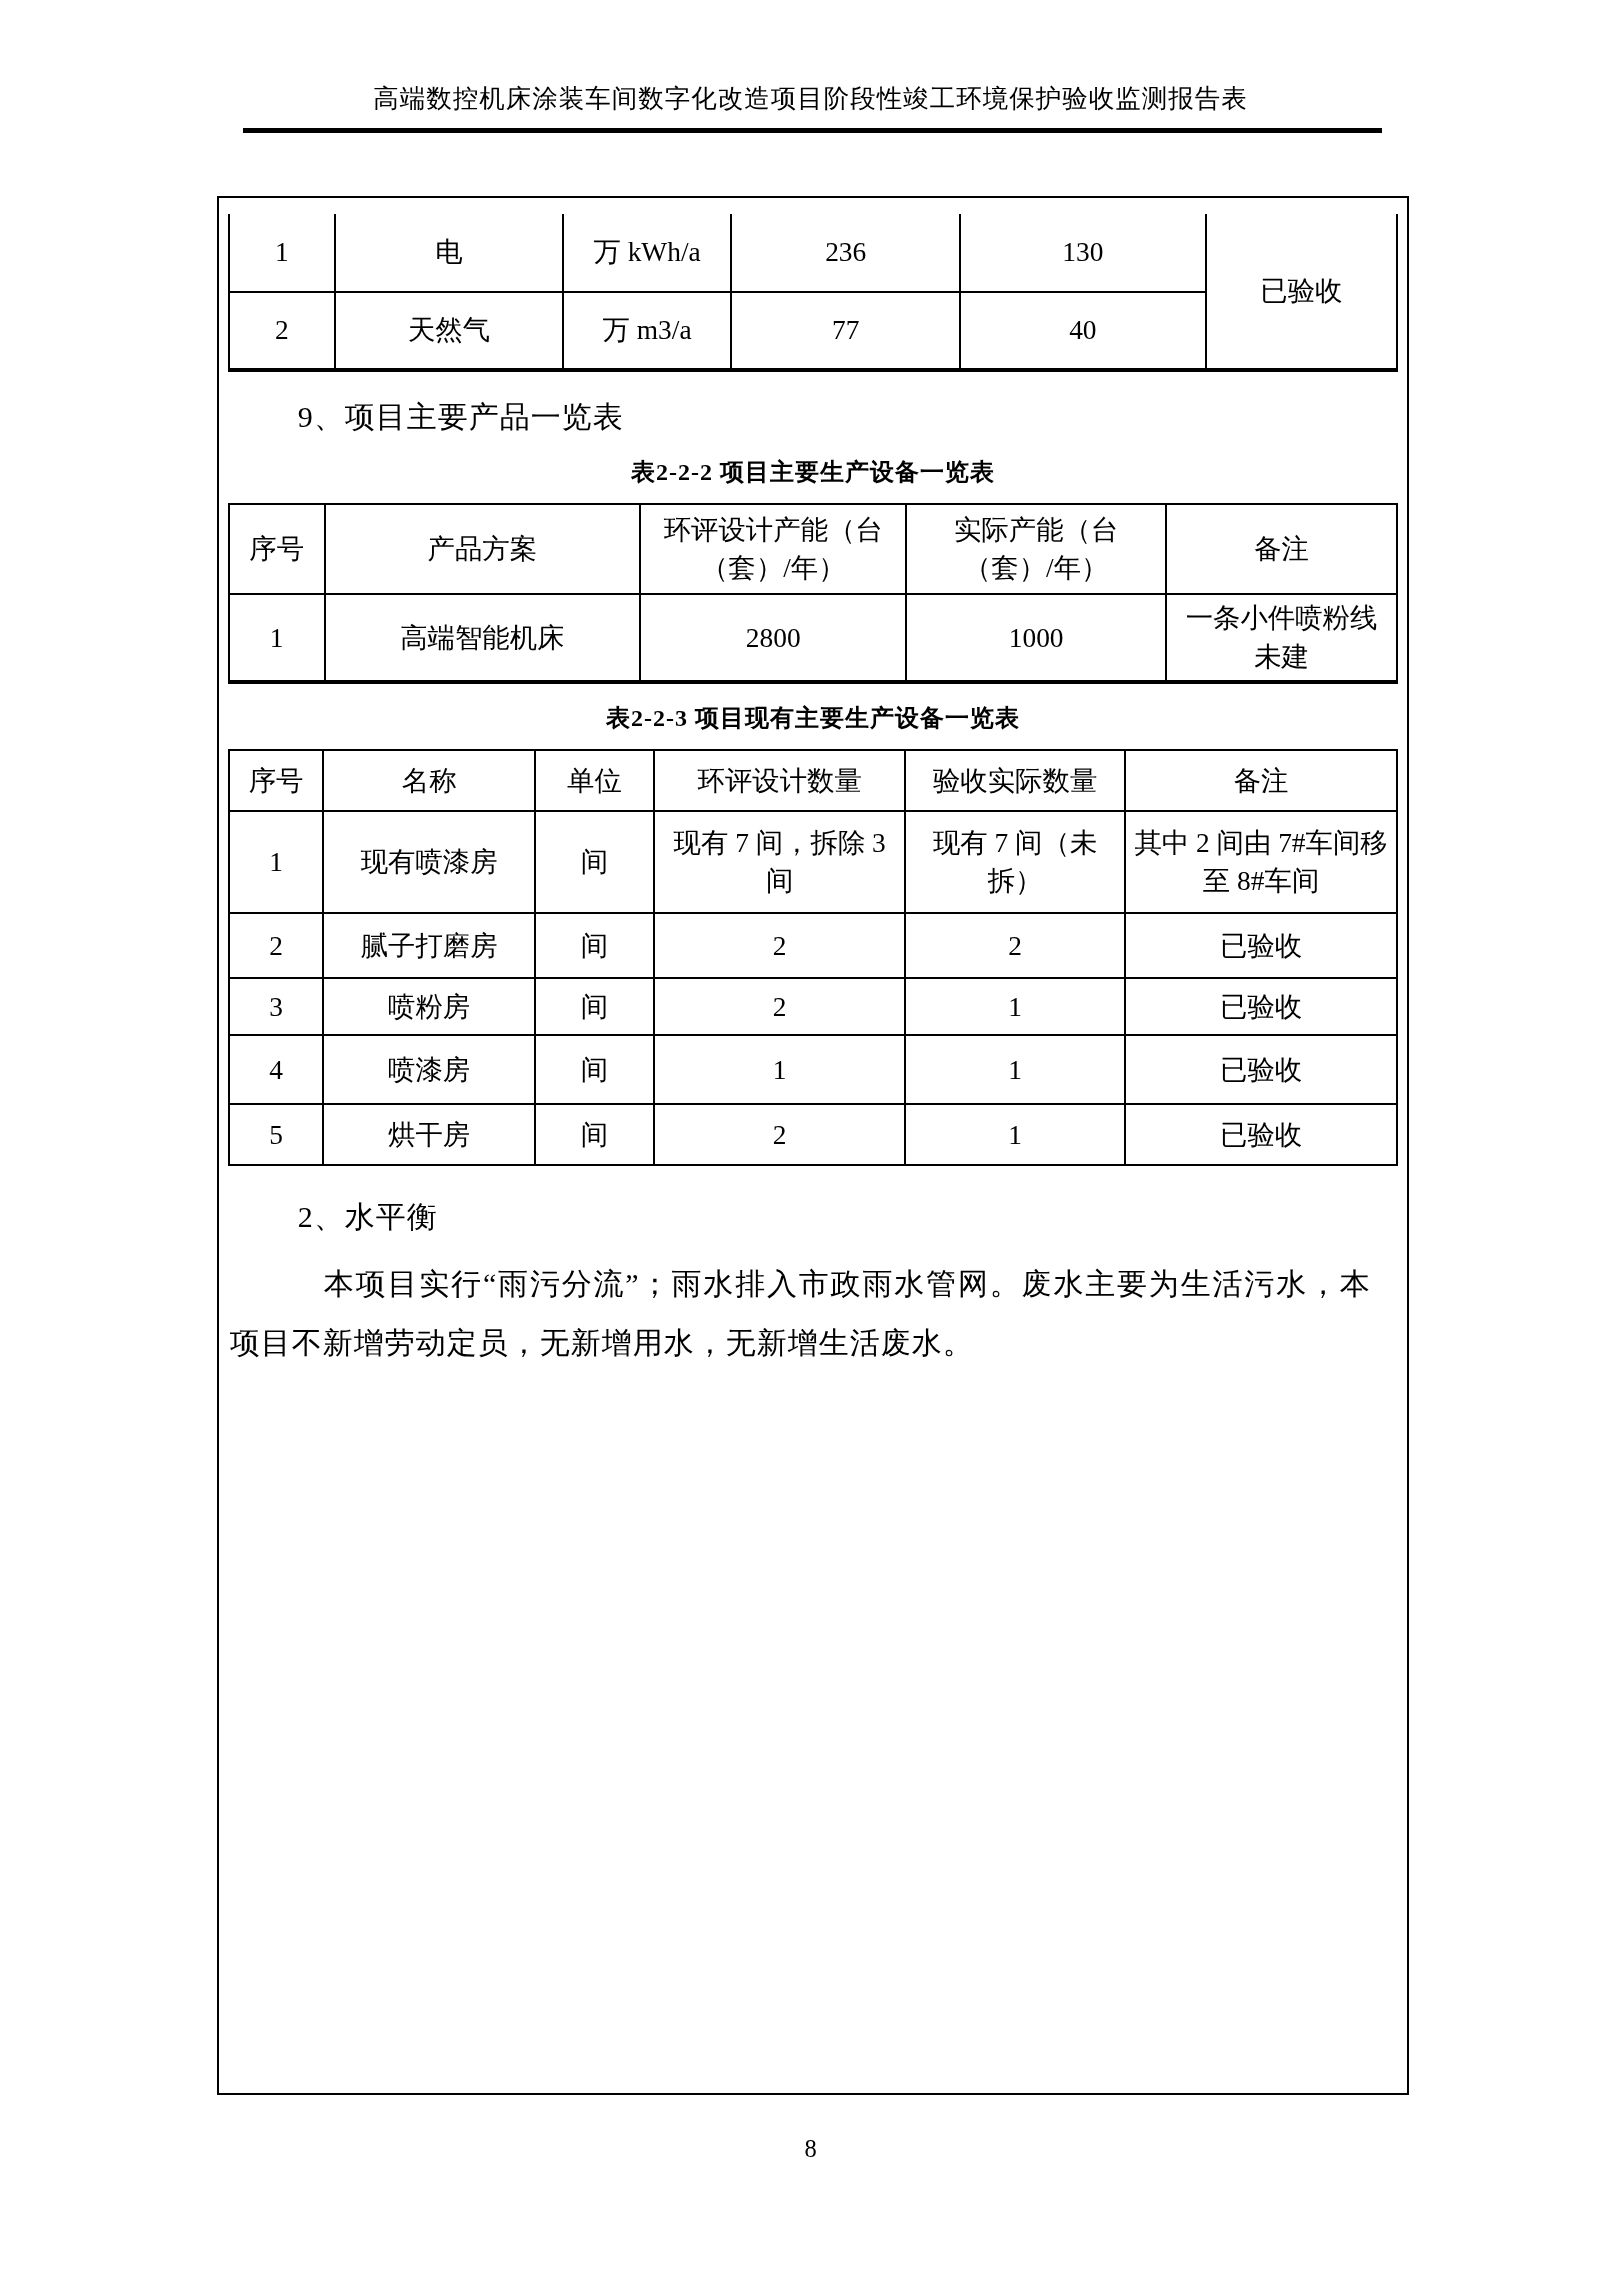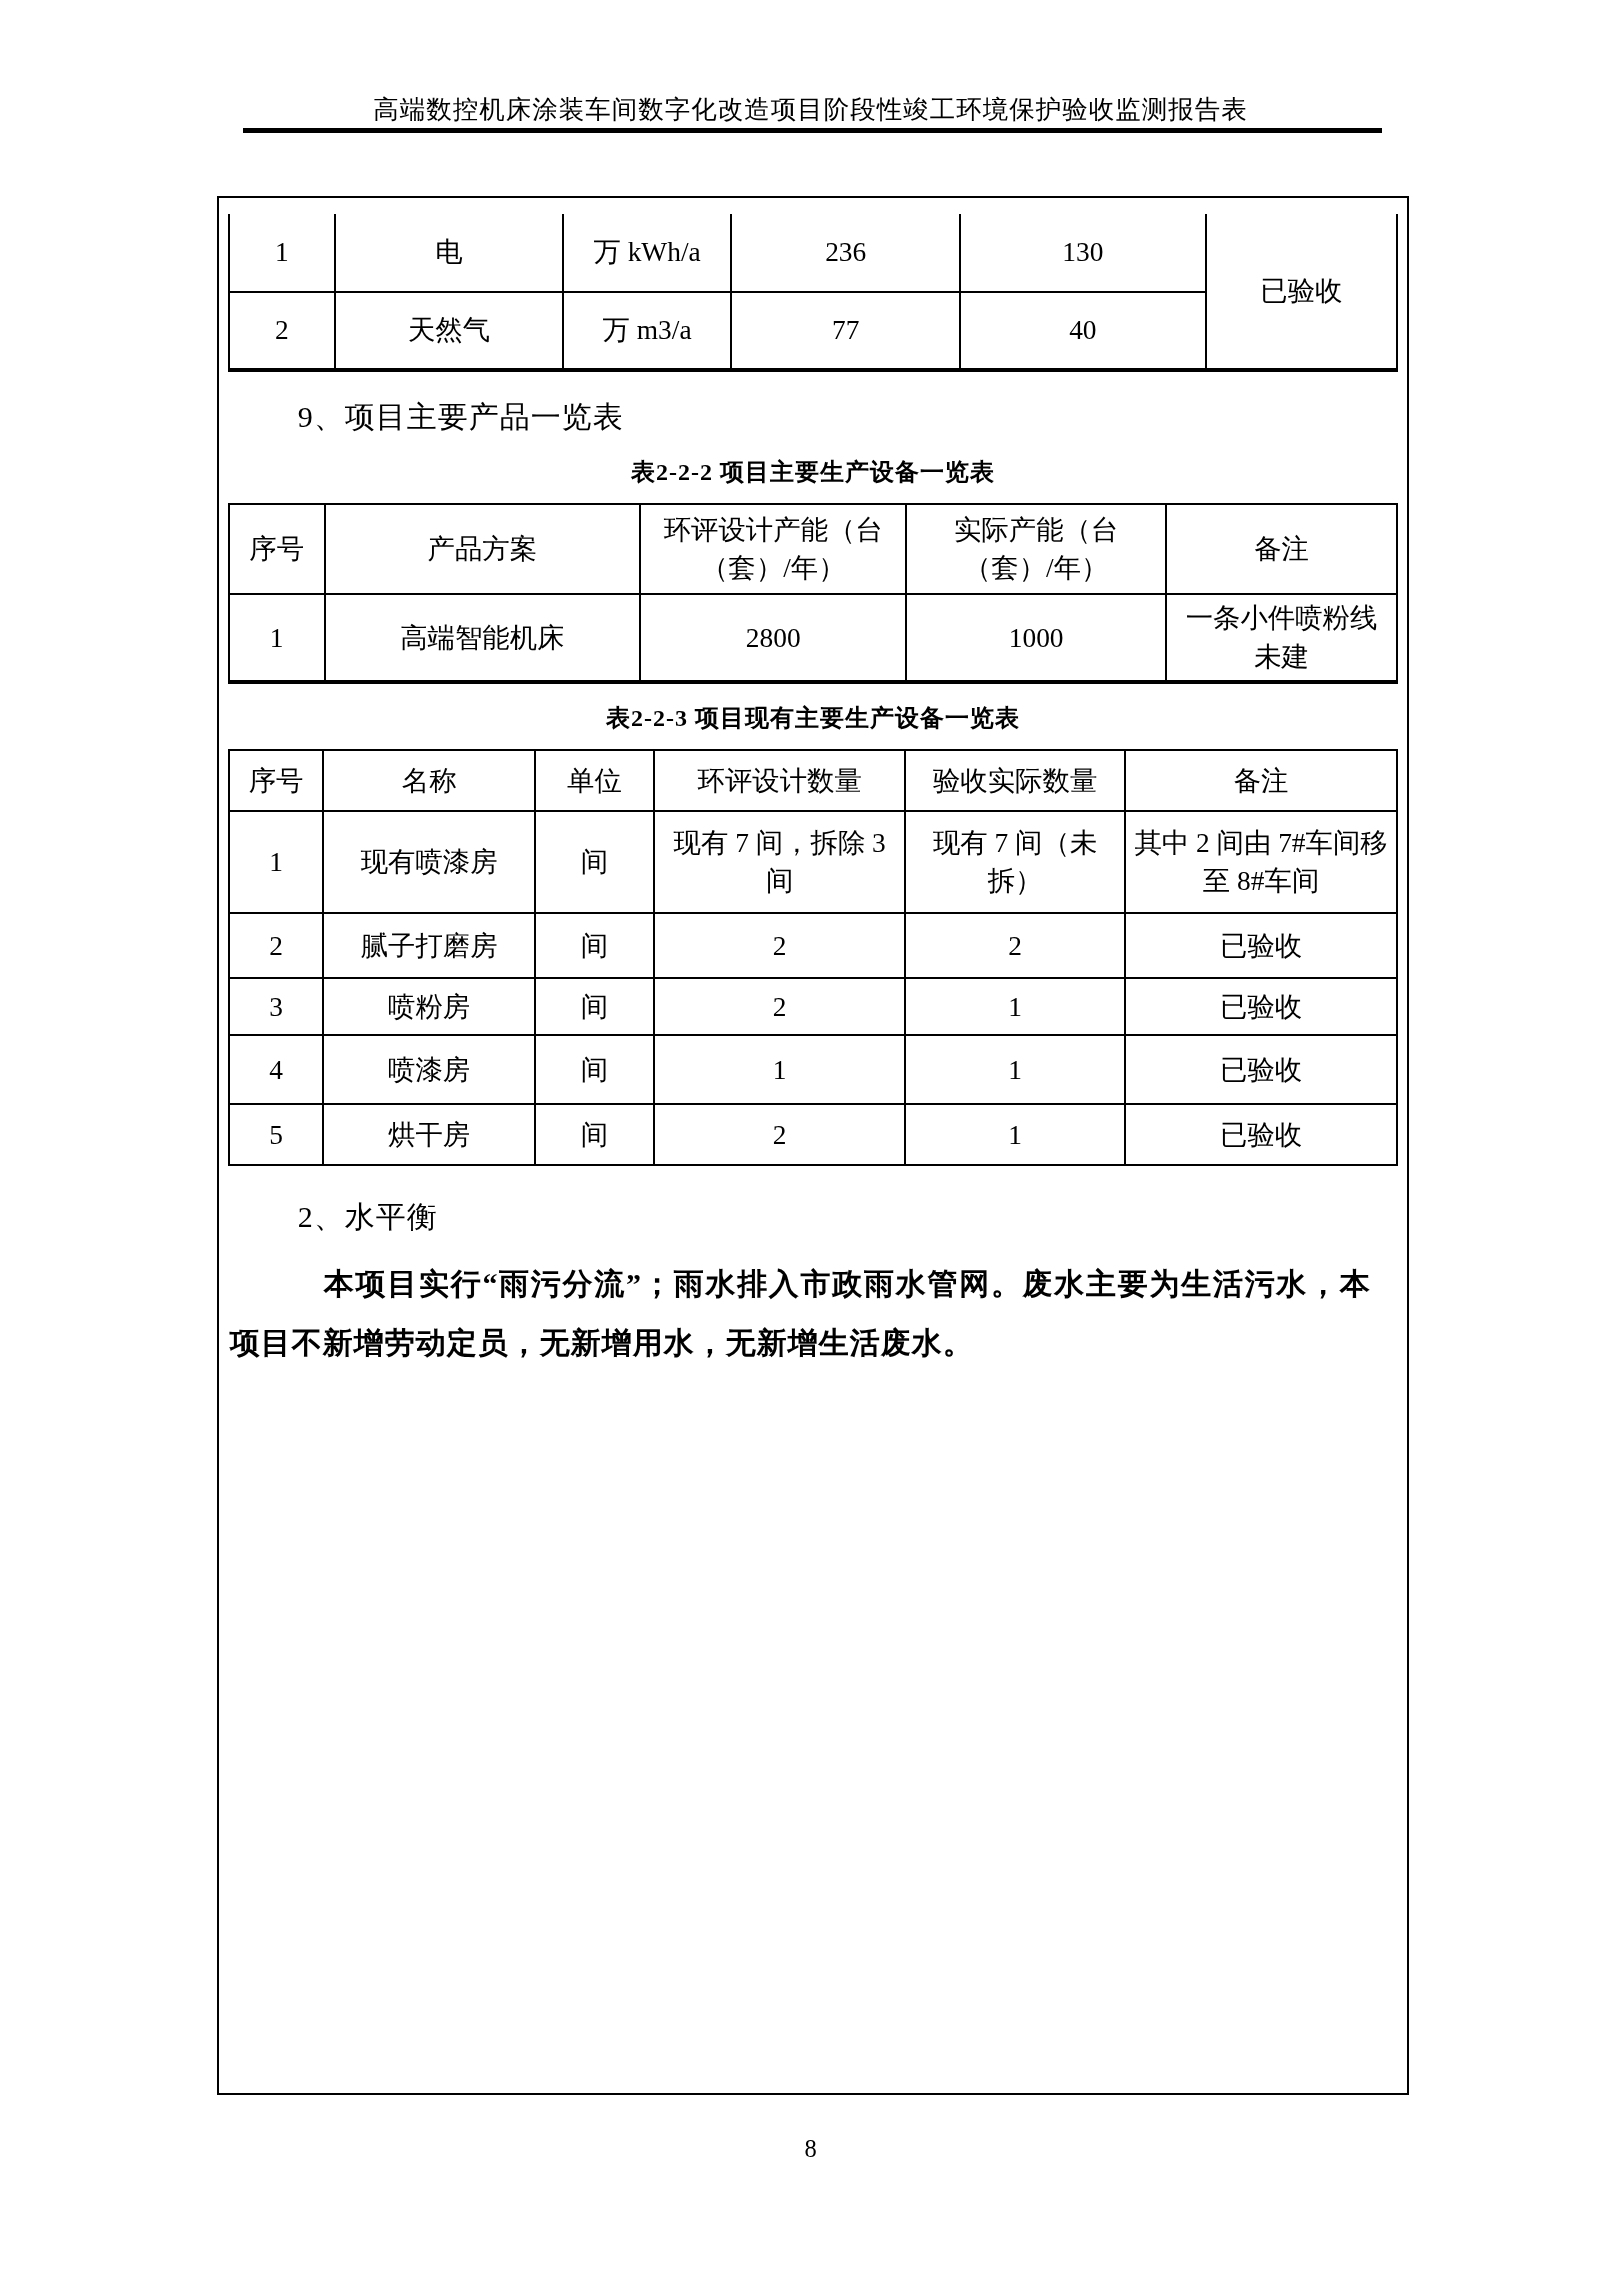--- a/index.html
+++ b/index.html
@@ -8,21 +8,21 @@
     position: relative;
     width: 1621px;
     height: 2293px;
     font-family: "Liberation Serif", "DejaVu Serif", serif;
     color: #000;
     overflow: hidden;
   }
 
   .doc-title {
     position: absolute;
-    top: 92px; left: 0;
+    top: 81px; left: 0;
     width: 100%;
     text-align: center;
     font-size: 25.5px;
     letter-spacing: 1px;
     white-space: nowrap;
   }
   .header-rule {
     position: absolute;
     top: 128px; left: 243px;
     width: 1139px; height: 4.9px;
@@ -88,21 +88,20 @@
   .heading-water { margin-top: 31px; font-family: Liberation Serif, serif; }
 
   .para {
     margin-top: 15.7px;
     padding: 0 27.4px 0 2px;
     font-size: 30px;
     line-height: 59px;
     text-align: justify;
     text-indent: 94px;
     letter-spacing: 1px;
-    font-weight: bold;
   }
 
   .page-num {
     position: absolute;
     top: 2135px; left: 0;
     width: 100%;
     text-align: center;
     font-size: 24.5px;
   }
 </style>

